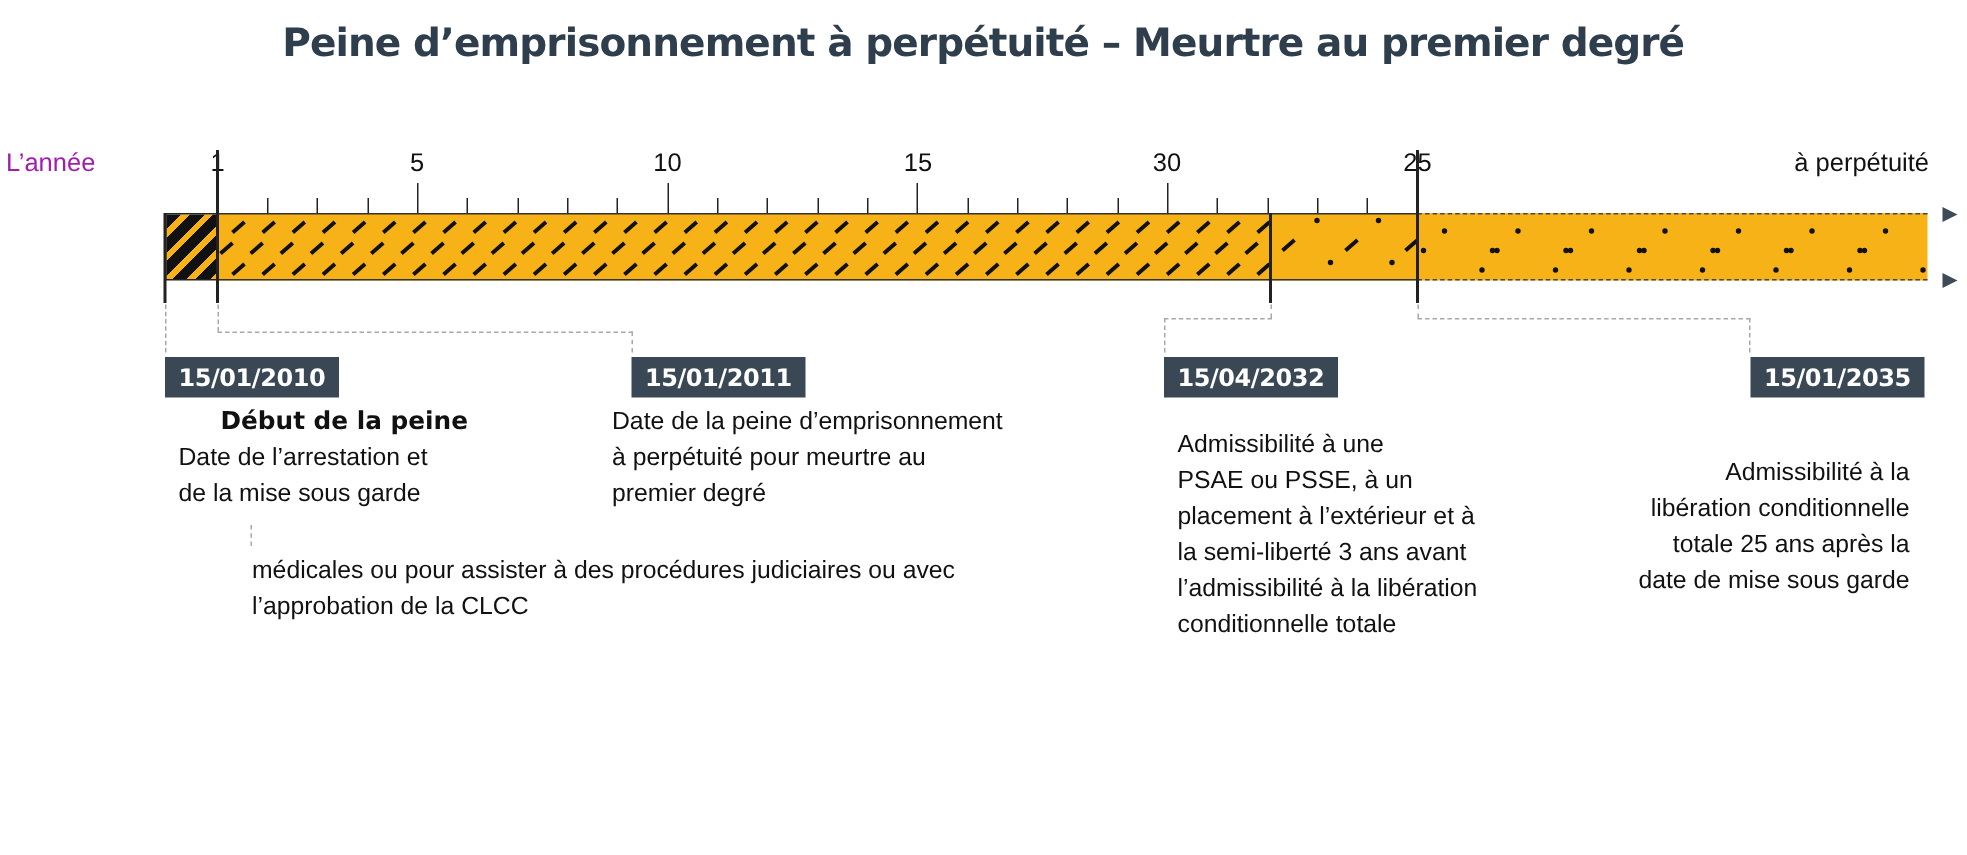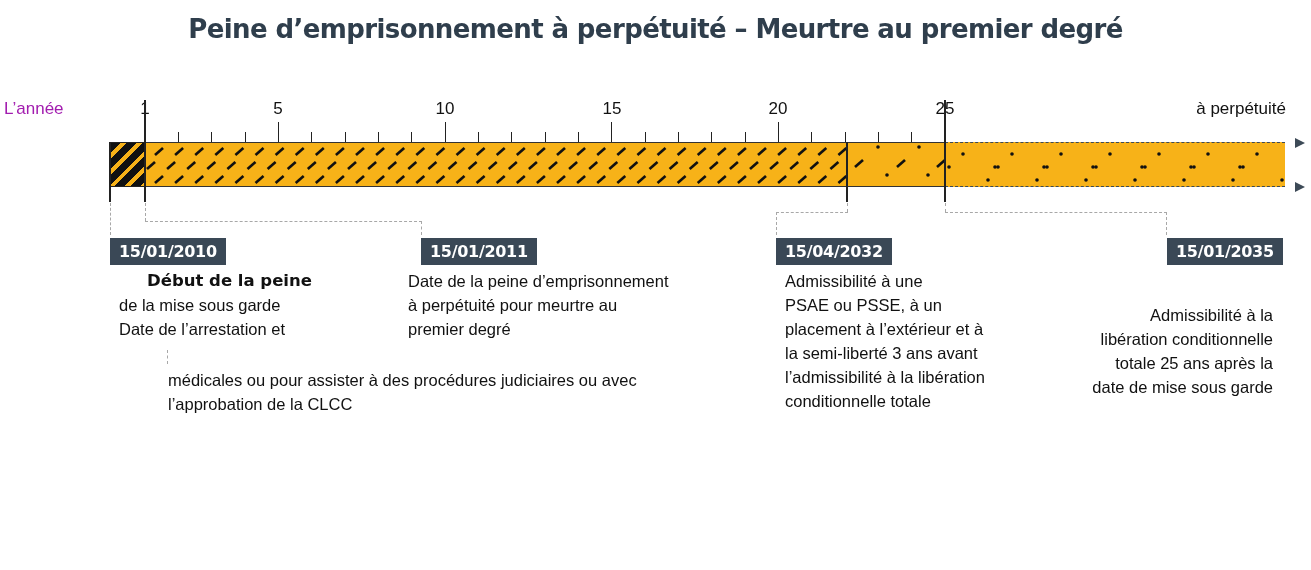--- a/index.html
+++ b/index.html
@@ -39,21 +39,21 @@
 <body>
 
 <div class="title">Peine d’emprisonnement à perpétuité – Meurtre au premier degré</div>
 
 <div class="year-label" style="left:4px;">L’année</div>
 <div id="tick-labels">
     <div class="tick-label" style="left: 145px;">1</div>
     <div class="tick-label" style="left: 278px;">5</div>
     <div class="tick-label" style="left: 445px;">10</div>
     <div class="tick-label" style="left: 612px;">15</div>
-    <div class="tick-label" style="left: 778px;">20</div>
+    <div class="tick-label" style="left: 778px;">30</div>
     <div class="tick-label" style="left: 945px;">25</div>
   </div>
 <div class="perp-label">à perpétuité</div>
 
 <div id="ticks">
     <div class="tick" style="left: 177.833px; top: 132px; height: 10px;"></div>
     <div class="tick" style="left: 211.167px; top: 132px; height: 10px;"></div>
     <div class="tick" style="left: 244.5px; top: 132px; height: 10px;"></div>
     <div class="tick" style="left: 277.833px; top: 122px; height: 20px;"></div>
     <div class="tick" style="left: 311.167px; top: 132px; height: 10px;"></div>
@@ -246,33 +246,33 @@
 <div class="dash-h" style="left:776px; top:212px; width:72px;"></div>
 <div class="dash-v" style="left:776px; top:212px; height:23px;"></div>
 <div class="dash-v" style="left:945px; top:203px; height:9px;"></div>
 <div class="dash-h" style="left:945px; top:212px; width:222px;"></div>
 <div class="dash-v" style="left:1166px; top:212px; height:23px;"></div>
 <div class="dash-v" style="left:167px; top:350px; height:14px;"></div>
 
 <div class="date-badge" style="left:110px; top:238px;">15/01/2010</div>
 <div class="note" style="left:119px; top:269px;">
   <span class="strong">Début de la peine</span>
+  <span style="display:block">Date de l’arrestation et</span>
   <span style="display:block">de la mise sous garde</span>
-  <span style="display:block">Date de l’arrestation et</span>
 </div>
 
 <div class="date-badge" style="left:421px; top:238px;">15/01/2011</div>
 <div class="note" style="left:408px; top:269px;">
   <span style="display:block">Date de la peine d’emprisonnement</span>
   <span style="display:block">à perpétuité pour meurtre au</span>
   <span style="display:block">premier degré</span>
 </div>
 
 <div class="date-badge" style="left:776px; top:238px;">15/04/2032</div>
-<div class="note" style="left:785px; top:269px;">
+<div class="note" style="left:785px; top:284px;">
   <span style="display:block">Admissibilité à une</span>
   <span style="display:block">PSAE ou PSSE, à un</span>
   <span style="display:block">placement à l’extérieur et à</span>
   <span style="display:block">la semi-liberté 3 ans avant</span>
   <span style="display:block">l’admissibilité à la libération</span>
   <span style="display:block">conditionnelle totale</span>
 </div>
 
 <div class="date-badge" style="left:1167px; top:238px;">15/01/2035</div>
 <div class="note right" style="right:38px; top:283px;margin-top:20px;">

